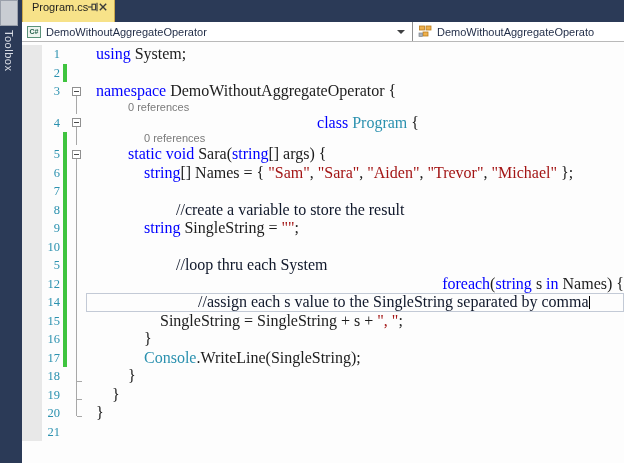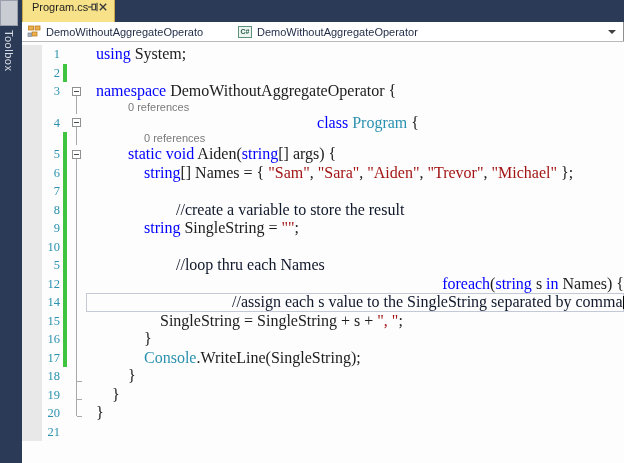--- a/index.html
+++ b/index.html
@@ -88,34 +88,34 @@
               <g stroke="#3a3a3a" stroke-width="1.4">
                 <line x1="0.8" y1="0.8" x2="7.2" y2="7.2"></line>
                 <line x1="7.2" y1="0.8" x2="0.8" y2="7.2"></line>
               </g>
             </svg>
         </span>
       </div>
     </div>
 
     <div class="navbar">
+      <div class="combo combo-left">
+        <span class="cs-icon">C#</span>
+        <span class="val">DemoWithoutAggregateOperator</span>
+        <span class="dd-arrow"></span>
+      </div>
       <div class="combo combo-right">
         <svg class="class-icon" width="14" height="13" viewBox="0 0 14 13">
           <rect x="1.5" y="1" width="5" height="4" fill="#eeb04c" stroke="#b97d1e" stroke-width="0.8"></rect>
           <rect x="8" y="1" width="5" height="4" fill="#eeb04c" stroke="#b97d1e" stroke-width="0.8"></rect>
           <rect x="5" y="7" width="5" height="4" fill="#eeb04c" stroke="#b97d1e" stroke-width="0.8"></rect>
           <rect x="1" y="8" width="3.4" height="3.4" fill="#aab1ba" stroke="#7d838c" stroke-width="0.7"></rect>
         </svg>
         <span class="val">DemoWithoutAggregateOperato</span>
       </div>
-      <div class="combo combo-left">
-        <span class="cs-icon">C#</span>
-        <span class="val">DemoWithoutAggregateOperator</span>
-        <span class="dd-arrow"></span>
-      </div>
     </div>
 
     <div class="editor" id="code-rows">
         <div class="row">
           <div class="bp"></div>
           <div class="num">1</div>
           <div class="bar"></div>
           <div class="ol"></div>
           <div class="code" style="padding-left: 10px;"><span class="tk-kw">using</span><span class="tk-pl"> System;</span></div>
         </div>
@@ -158,21 +158,21 @@
           <div class="ol line"></div>
           <div class="code" style="padding-left: 58px;">0 references</div>
         </div>
         <div class="row">
           <div class="bp"></div>
           <div class="num">5</div>
           <div class="bar green"></div>
           <div class="ol box">
             <span class="fold"></span>
           </div>
-          <div class="code" style="padding-left: 42px;"><span class="tk-kw">static</span><span class="tk-pl"> </span><span class="tk-kw">void</span><span class="tk-pl"> Aiden(</span><span class="tk-kw">string</span><span class="tk-pl">[] args) {</span></div>
+          <div class="code" style="padding-left: 42px;"><span class="tk-kw">static</span><span class="tk-pl"> </span><span class="tk-kw">void</span><span class="tk-pl"> Sara(</span><span class="tk-kw">string</span><span class="tk-pl">[] args) {</span></div>
         </div>
         <div class="row">
           <div class="bp"></div>
           <div class="num">6</div>
           <div class="bar green"></div>
           <div class="ol line"></div>
           <div class="code" style="padding-left: 58px;"><span class="tk-kw">string</span><span class="tk-pl">[] Names = { </span><span class="tk-st">"Sam"</span><span class="tk-pl">, </span><span class="tk-st">"Sara"</span><span class="tk-pl">, </span><span class="tk-st">"Aiden"</span><span class="tk-pl">, </span><span class="tk-st">"Trevor"</span><span class="tk-pl">, </span><span class="tk-st">"Michael"</span><span class="tk-pl"> };</span></div>
         </div>
         <div class="row">
           <div class="bp"></div>
@@ -200,35 +200,35 @@
           <div class="num">10</div>
           <div class="bar green"></div>
           <div class="ol line"></div>
           <div class="code" style="padding-left: 10px;"></div>
         </div>
         <div class="row">
           <div class="bp"></div>
           <div class="num">5</div>
           <div class="bar green"></div>
           <div class="ol line"></div>
-          <div class="code" style="padding-left: 58px;"><span class="tk-cm">//loop thru each Names</span></div>
+          <div class="code" style="padding-left: 58px;"><span class="tk-cm">//loop thru each System</span></div>
         </div>
         <div class="row">
           <div class="bp"></div>
           <div class="num">12</div>
           <div class="bar green"></div>
           <div class="ol line"></div>
           <div class="code" style="padding-left: 58px; text-align: right;"><span class="tk-kw">foreach</span><span class="tk-pl">(</span><span class="tk-kw">string</span><span class="tk-pl"> s </span><span class="tk-kw">in</span><span class="tk-pl"> Names) {</span></div>
         </div>
         <div class="row current">
           <div class="bp"></div>
           <div class="num">14</div>
           <div class="bar green"></div>
           <div class="ol line"></div>
-          <div class="code" style="padding-left: 114px;"><span class="tk-cm">//assign each s value to the SingleString separated by comma</span><span class="caret"></span></div>
+          <div class="code" style="padding-left: 80px;"><span class="tk-cm">//assign each s value to the SingleString separated by comma</span><span class="caret"></span></div>
         </div>
         <div class="row">
           <div class="bp"></div>
           <div class="num">15</div>
           <div class="bar green"></div>
           <div class="ol line"></div>
           <div class="code" style="padding-left: 74px;"><span class="tk-pl">SingleString = SingleString + s + </span><span class="tk-st">", "</span><span class="tk-pl">;</span></div>
         </div>
         <div class="row">
           <div class="bp"></div>

